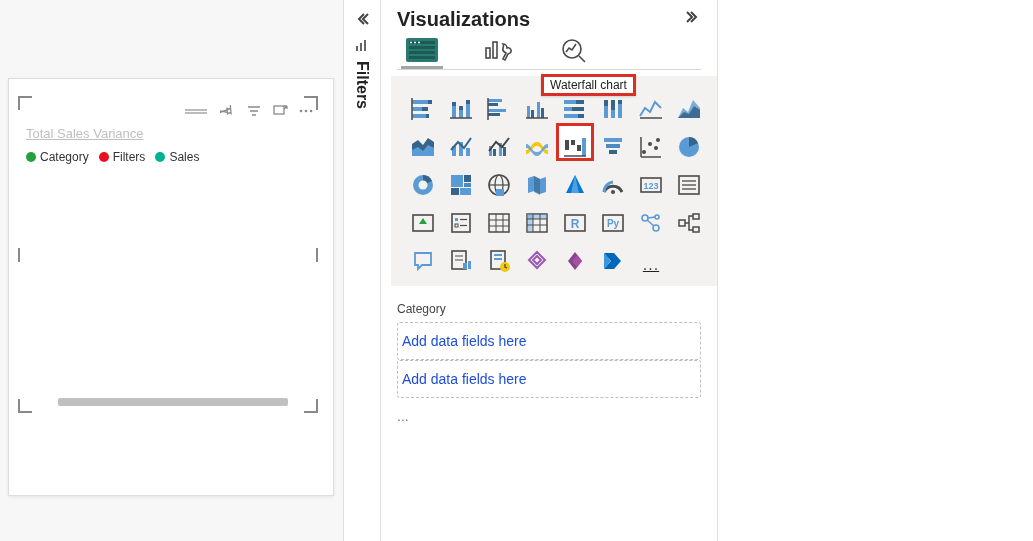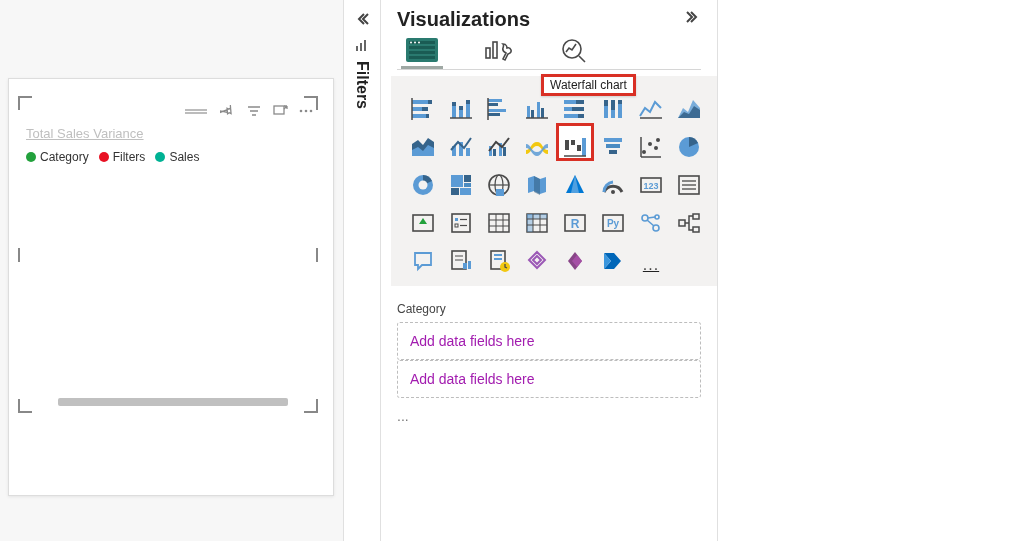--- a/index.html
+++ b/index.html
@@ -53,21 +53,21 @@
   .g-ico { width: 36px; height: 36px; display: flex; align-items: flex-end; justify-content: center; cursor: pointer; position: relative; text-decoration: underline; }
   .g-ico svg { display: block; }
   .g-ico.highlight { outline: 3px solid #d93025; outline-offset: -2px; background:#fff; }
   .g-ico .dots { font-size: 16px; color: #444; letter-spacing: 1px; }
 
   .tooltip { position: absolute; background: #fff; border: 1px solid #8a8a8a; font-size: 12px; padding: 3px 8px; white-space: nowrap; z-index: 20; box-shadow: 0 1px 2px rgba(0,0,0,0.15); }
   .tooltip-highlight { outline: 3px solid #d93025; outline-offset: -3px; }
 
   .fields-area { padding: 8px 16px; }
   .field-label { font-size: 12px; color: #444; margin-top: 8px; margin-bottom: 6px; }
-  .field-well { border: 1px dashed #bdbdbd; border-radius: 3px; padding: 10px 12px; background: #fff; color: #a21caf; font-size: 14px; }
+  .field-well { border: 1px dashed #bdbdbd; border-radius: 3px; padding: 10px 4px; background: #fff; color: #1d4ed8; font-size: 14px; }
   .ellipsis-label { font-size: 14px; color: #777; margin-top: 10px; }
 </style>
 </head>
 <body>
 
 <div class="app">
 
   <div class="canvas-area">
     <div class="canvas-frame"></div>
     <div class="viz-placeholder">

